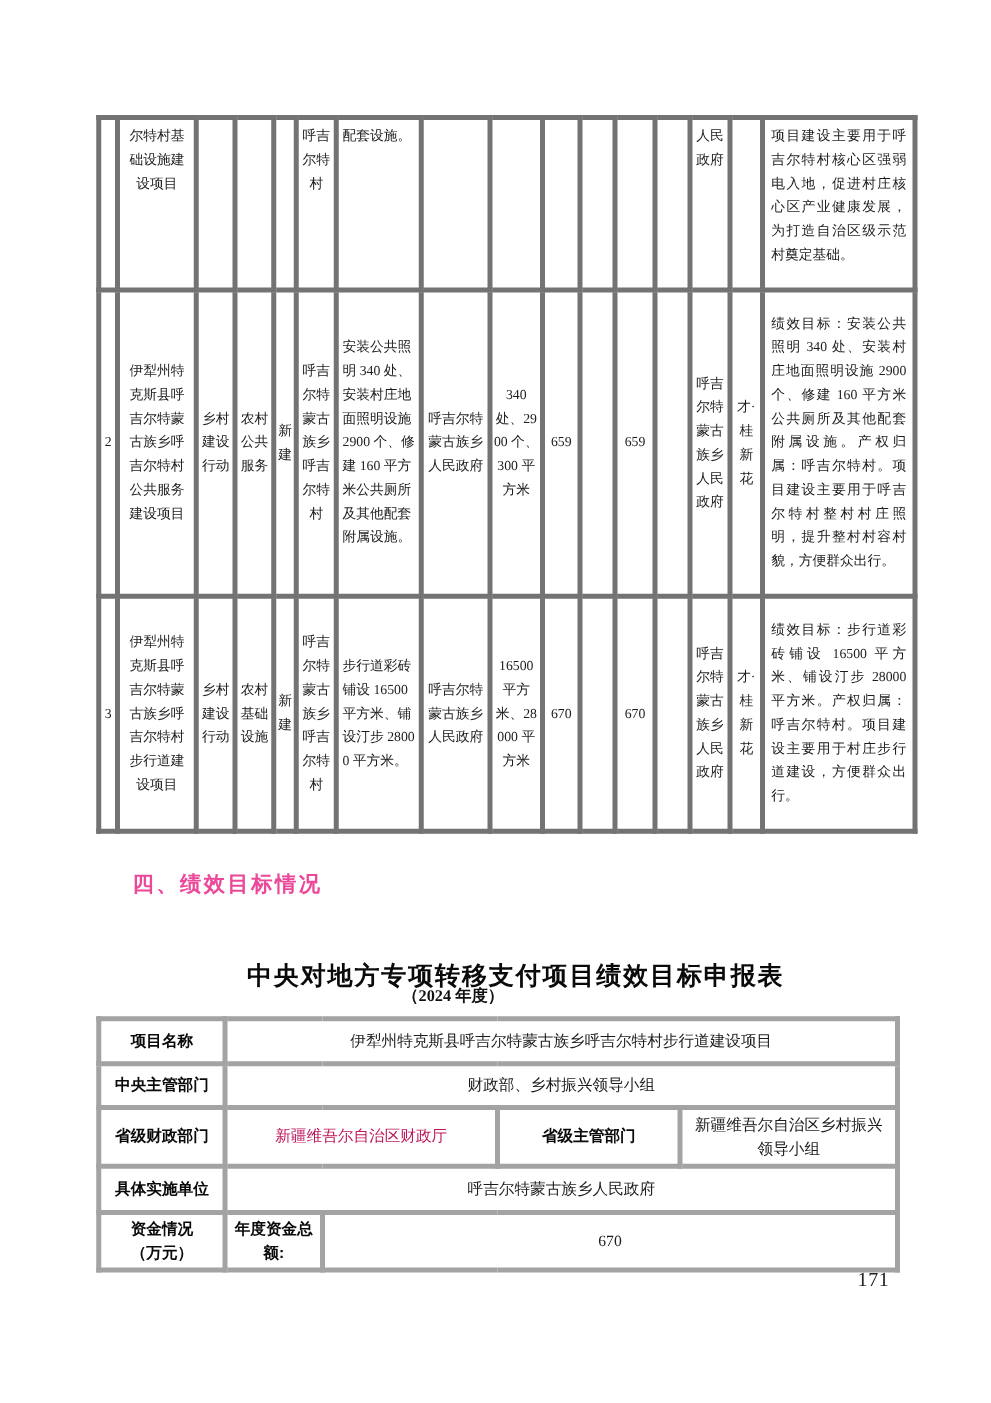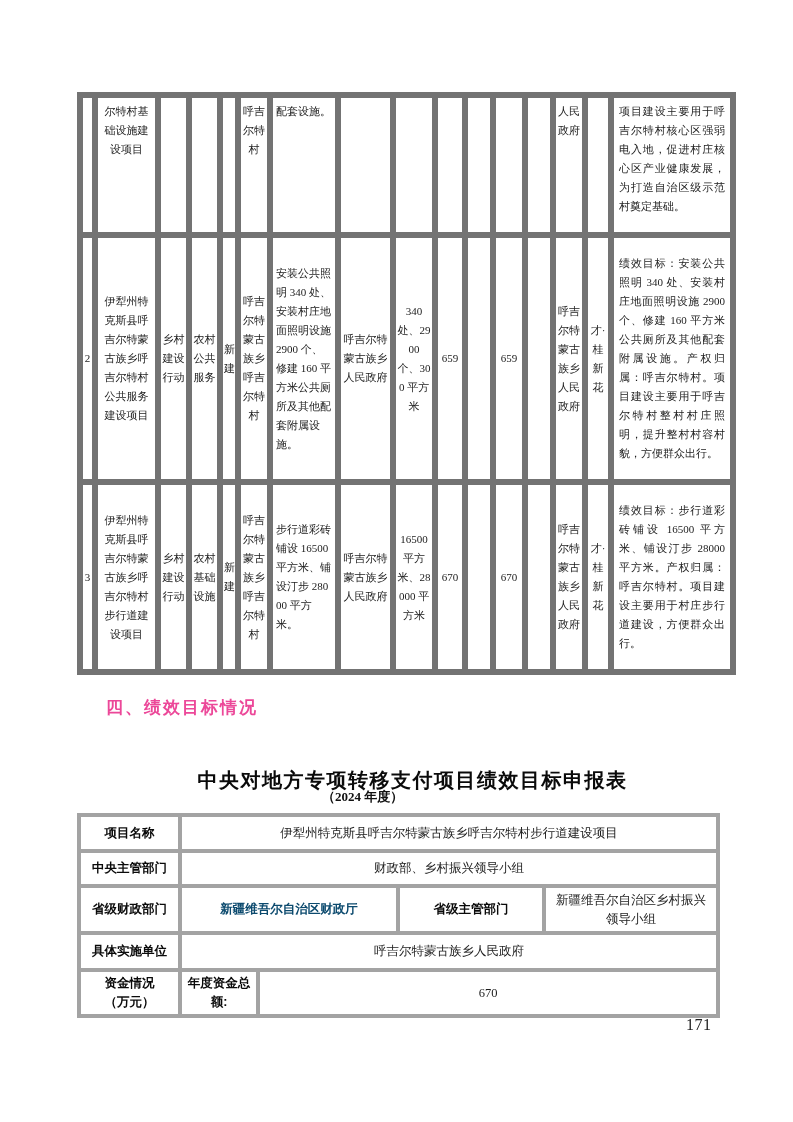--- a/index.html
+++ b/index.html
@@ -8,21 +8,21 @@
     font-family:"Liberation Serif","DejaVu Serif",serif;color:#1c1c1c;
     overflow:hidden;
   }
   
   table{border-collapse:collapse;table-layout:fixed;}
   .t1{
     position:absolute;left:77px;top:92px;width:653px;
     font-size:11px;line-height:19px;
   }
   .t1 td{
-    border:6px solid #737373;text-align:center;vertical-align:middle;
+    border:4px solid #737373;text-align:center;vertical-align:middle;
     padding:2px 1px;word-break:break-all;overflow:hidden;font-family:Liberation Serif, serif;
   }
   .t1 td:nth-child(2){padding:2px 5px;}
   .t1 td:nth-child(7){padding:2px 3px;text-align:left;margin-left:13px;}
   .t1 td:nth-child(16){padding:16px 5px;text-align:justify;text-align-last:left;}
   .t1 tr.ra{height:126px;}
   .t1 tr.ra td{vertical-align:top;padding-top:4px;}
   .t1 tr.r2{height:238px;}
   .t1 tr.r3{height:186px;}
   
@@ -47,21 +47,21 @@
   .t2 td{
     border:4px solid #a3a3a3;text-align:center;vertical-align:middle;
     padding:2px 4px;word-break:break-all;
   }
   .t2 .lbl{
     font-family:"Liberation Sans","DejaVu Sans",sans-serif;
     font-weight:bold;font-size:12.5px;color:#0a0a0a;
   }
   .t2 .bv{
     font-family:"Liberation Sans","DejaVu Sans",sans-serif;
-    font-weight:bold;color:#0c4a6e;
+    font-weight:normal;color:#be185d;
   }
   .t2 tr.dr1{height:36px;}
   .t2 tr.dr2{height:35px;margin-left:25px;}
   .t2 tr.dr3{height:47px;margin-top:16px;}
   .t2 tr.dr4{height:37px;}
   .t2 tr.dr5{height:42px;}
   .pre{white-space:pre-line;}
   
   .page-number{
     position:absolute;left:686px;top:1016px;font-size:16px;color:#222;

